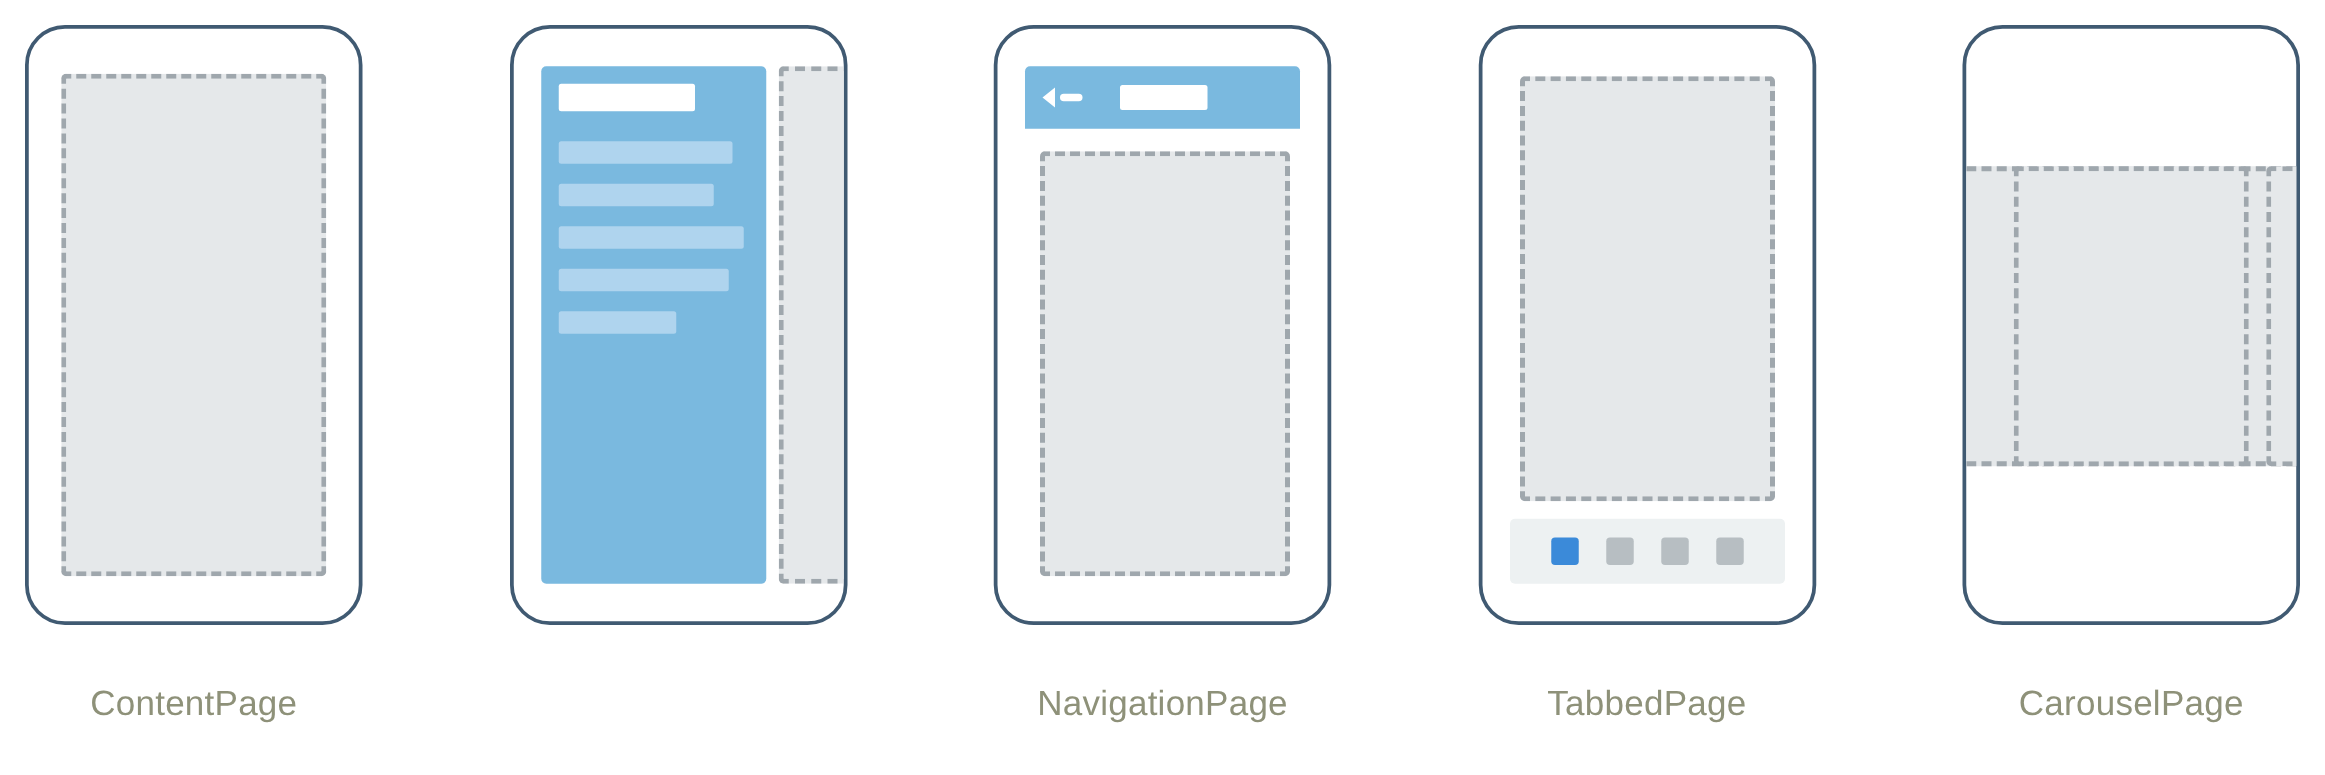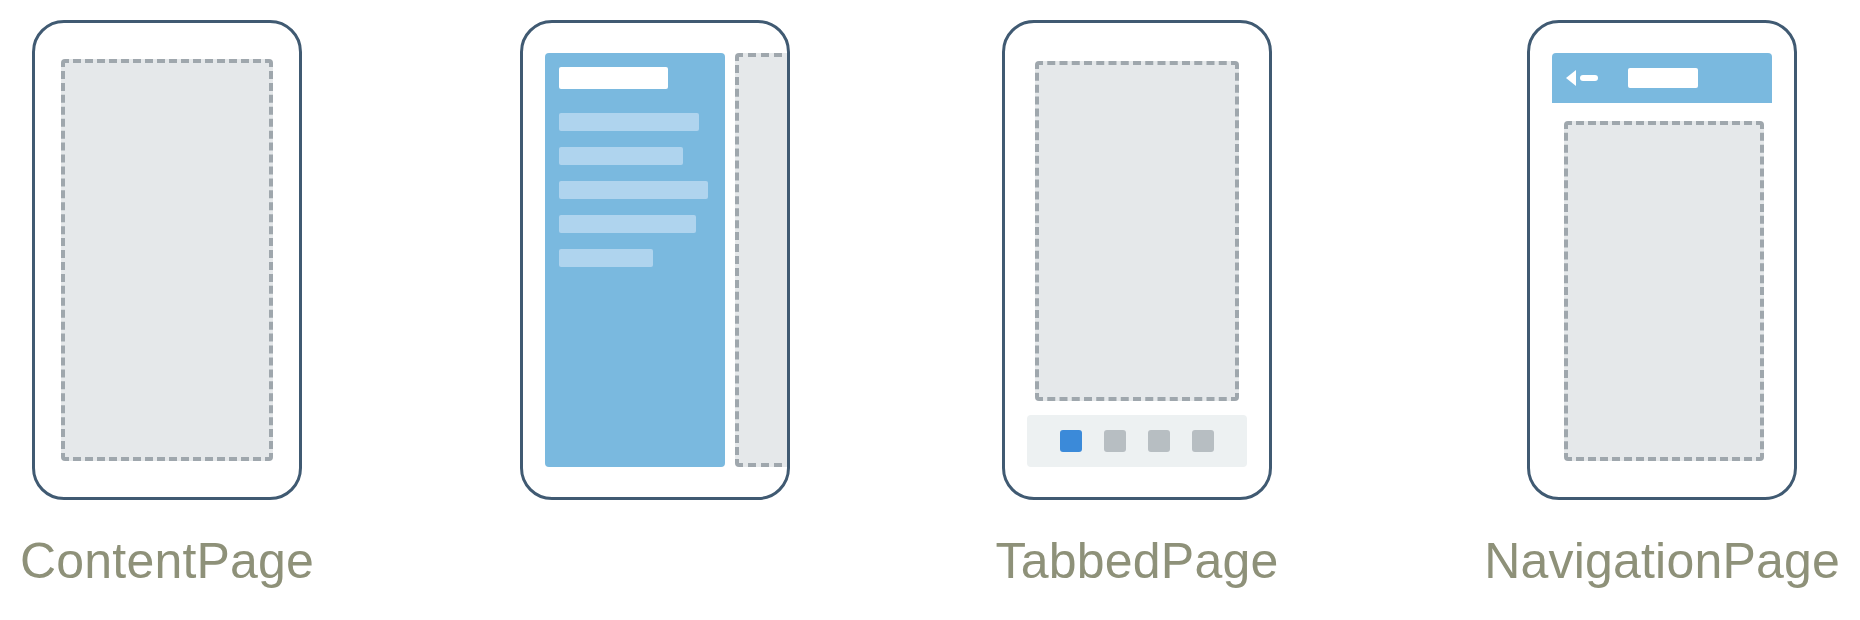--- a/index.html
+++ b/index.html
@@ -37,22 +37,22 @@
     width:270px;
     height:480px;
     border:var(--outline-w) solid var(--outline);
     border-radius:32px;
     background:#fff;
     position:relative;
     overflow:hidden;
     box-sizing:border-box;
   }
   .label{
-    margin-top:32px;
-    font-size:50px;
+    margin-top:47px;
+    font-size:28px;
     font-weight:400;
     letter-spacing:0.2px;
   }
 
   
   .dashed{
     position:absolute;
     border:4px dashed var(--dash);
     background:var(--fill);
     border-radius:4px;
@@ -151,39 +151,47 @@
         <div class="md-item w2"></div>
         <div class="md-item w3"></div>
         <div class="md-item w4"></div>
         <div class="md-item w5"></div>
       </div>
     </div>
   </div>
 
   <div class="card">
     <div class="phone">
+      <div class="np-bar">
+        <span class="np-back">
+          <span class="np-chevron"></span>
+          <span class="np-backstem"></span>
+        </span>
+        <span class="np-title"></span>
+      </div>
+      <div class="dashed np-box"></div>
+    </div>
+    <div class="label">NavigationPage</div>
+  </div>
+
+  <div class="card">
+    <div class="phone">
       <div class="dashed tp-box"></div>
       <div class="tp-bar">
         <span class="tp-tab active"></span>
         <span class="tp-tab"></span>
         <span class="tp-tab"></span>
         <span class="tp-tab"></span>
       </div>
     </div>
     <div class="label">TabbedPage</div>
   </div>
 
   <div class="card">
     <div class="phone">
-      <div class="np-bar">
-        <span class="np-back">
-          <span class="np-chevron"></span>
-          <span class="np-backstem"></span>
-        </span>
-        <span class="np-title"></span>
-      </div>
-      <div class="dashed np-box"></div>
+      <div class="cr-strip"></div>
+      <div class="cr-page cr-main"></div>
+      <div class="cr-page cr-next"></div>
     </div>
-    <div class="label">NavigationPage</div>
+    <div class="label">CarouselPage</div>
   </div>
-
 
 </div>
 
 </body></html>

